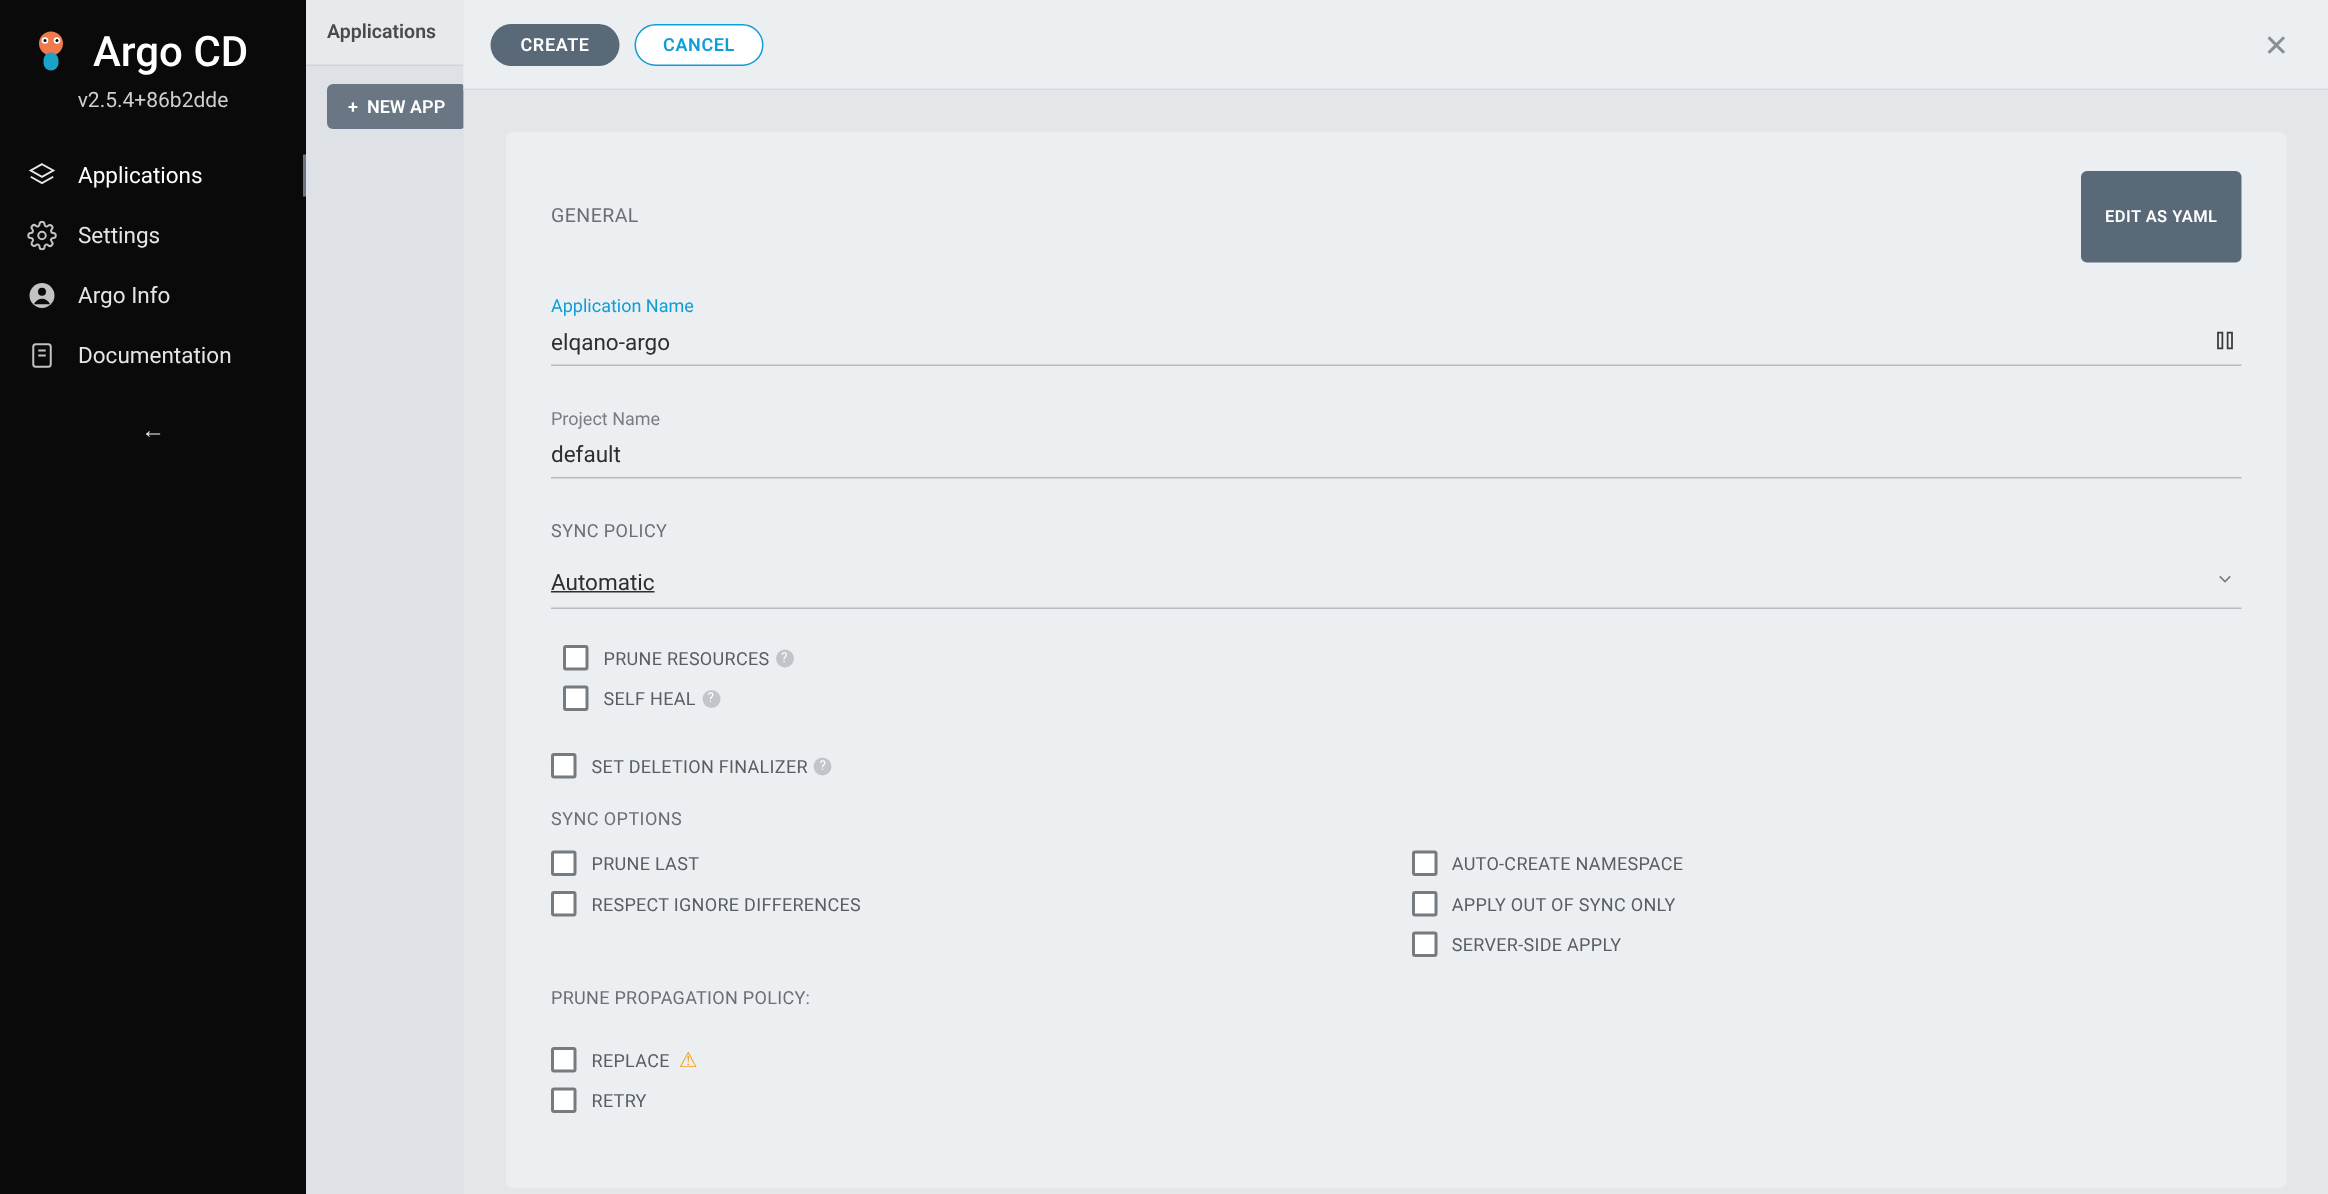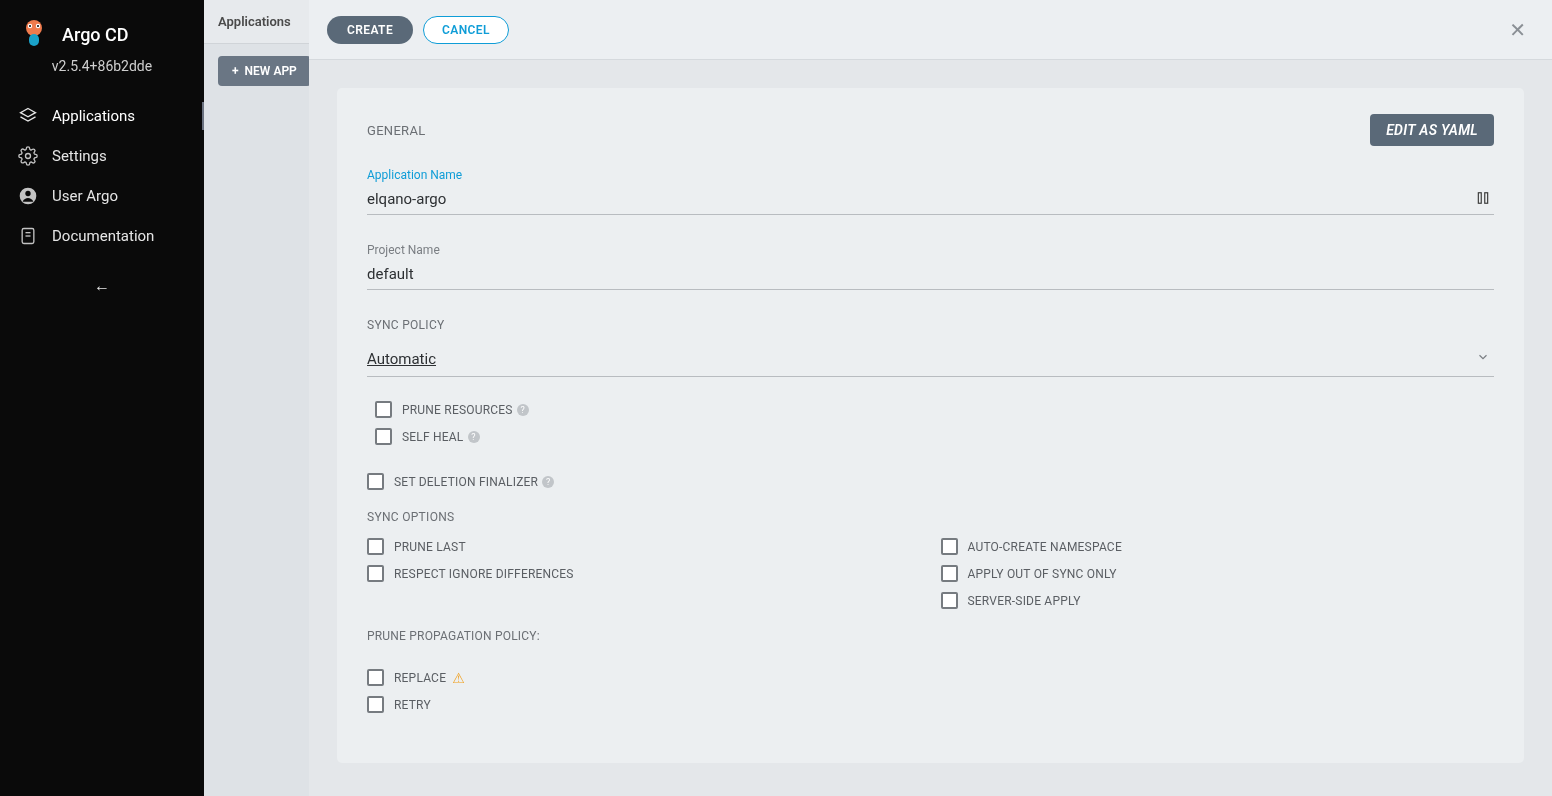--- a/index.html
+++ b/index.html
@@ -2,21 +2,21 @@
 <html><head>
 <meta charset="utf-8">
 <style>
 * { margin: 0; padding: 0; box-sizing: border-box; font-family: -apple-system, BlinkMacSystemFont, "Segoe UI", Roboto, sans-serif; }
 body { width: 1552px; height: 796px; overflow: hidden; background: #dee2e6; display: flex; }
 
 
 .sidebar { width: 204px; background: #0a0a0a; color: #fff; display: flex; flex-direction: column; padding-top: 18px; }
 .logo-row { display: flex; align-items: center; gap: 12px; padding: 0 18px; margin-bottom: 8px; }
 .logo-mark { width: 32px; height: 32px; display: flex; align-items: center; justify-content: center; }
-.brand { font-size: 18px; font-weight: 500; color: #fff; }
+.brand { font-size: 28px; font-weight: 500; color: #fff; }
 .version { font-size: 14px; color: #cfcfcf; text-align: center; margin-bottom: 22px; }
 .nav { display: flex; flex-direction: column; }
 .nav-item { display: flex; align-items: center; gap: 14px; padding: 10px 18px; color: #e5e5e5; font-size: 15px; cursor: pointer; position: relative; }
 .nav-item.active { color: #fff; }
 .nav-item.active::after { content: ""; position: absolute; right: 0; top: 6px; bottom: 6px; width: 2px; background: #6b7280; }
 .nav-icon { width: 20px; height: 20px; flex-shrink: 0; display: flex; align-items: center; justify-content: center; }
 .nav-icon svg { width: 20px; height: 20px; }
 .collapse { text-align: center; margin-top: 20px; color: #e5e5e5; cursor: pointer; }
 
 
@@ -32,21 +32,21 @@
 .panel-top { height: 60px; display: flex; align-items: center; padding: 0 18px; gap: 10px; border-bottom: 1px solid #d5d9dd; background: #eceff2; }
 .btn-primary { background: #5a6978; color: #fff; border: none; border-radius: 16px; padding: 7px 20px; font-size: 12px; font-weight: 600; letter-spacing: 0.4px; cursor: pointer; }
 .btn-secondary { background: #fff; color: #0f9dd7; border: 1px solid #0f9dd7; border-radius: 16px; padding: 6px 18px; font-size: 12px; font-weight: 600; letter-spacing: 0.4px; cursor: pointer; }
 .close-x { margin-left: auto; color: #8a8f95; font-size: 20px; cursor: pointer; padding: 4px 8px; }
 
 .panel-body { flex: 1; overflow-y: auto; padding: 28px 28px 40px 28px; }
 .card { background: #eceff1; border-radius: 5px; padding: 26px 30px 40px 30px; }
 
 .section-heading { display: flex; align-items: center; margin-bottom: 22px; }
 .section-title { font-size: 13px; color: #6b6f74; font-weight: 400; letter-spacing: 0.3px; }
-.yaml-btn { margin-left: auto; background: #5a6978; color: #fff; border: none; border-radius: 4px; padding: 8px 16px; font-size: 14px; font-weight: 600; letter-spacing: 0.3px; cursor: pointer; font-style: italic; }
+.yaml-btn { margin-left: auto; background: #5a6978; color: #fff; border: none; border-radius: 4px; padding: 24px 16px; font-size: 11px; font-weight: 600; letter-spacing: 0.3px; cursor: pointer; }
 
 .field { margin-bottom: 28px; position: relative; }
 .field-label { font-size: 12px; color: #0f9dd7; margin-bottom: 4px; display: block; }
 .field-label.grey { color: #7a7e83; }
 .field-input { width: 100%; background: transparent; border: none; border-bottom: 1px solid #b8bcc0; font-size: 15px; color: #2d3033; padding: 4px 0 6px 0; outline: none; }
 .field-icon { position: absolute; right: 4px; top: 22px; color: #4a4a4a; }
 .field-chevron { position: absolute; right: 4px; top: 4px; color: #7a7e83; pointer-events: none; }
 
 .group-label { font-size: 12px; color: #6b6f74; letter-spacing: 0.3px; margin: 12px 0 14px 0; }
 
@@ -107,21 +107,21 @@
       <span>Settings</span>
     </div>
     <div class="nav-item">
       <span class="nav-icon">
           <svg viewBox="0 0 24 24" fill="#c3c3c3">
             <circle cx="12" cy="12" r="10"></circle>
             <circle cx="12" cy="9" r="3.2" fill="#0a0a0a"></circle>
             <path d="M5.5 19c1.3-3 4-4.5 6.5-4.5s5.2 1.5 6.5 4.5" fill="#0a0a0a"></path>
           </svg>
         </span>
-      <span>User Argo</span>
+      <span>Argo Info</span>
     </div>
     <div class="nav-item">
       <span class="nav-icon">
           <svg viewBox="0 0 24 24" fill="none" stroke="#c3c3c3" stroke-width="1.6">
             <rect x="5" y="3" width="14" height="18" rx="2"></rect>
             <line x1="9" y1="8" x2="15" y2="8"></line>
             <line x1="9" y1="12" x2="15" y2="12"></line>
           </svg>
         </span>
       <span>Documentation</span>

